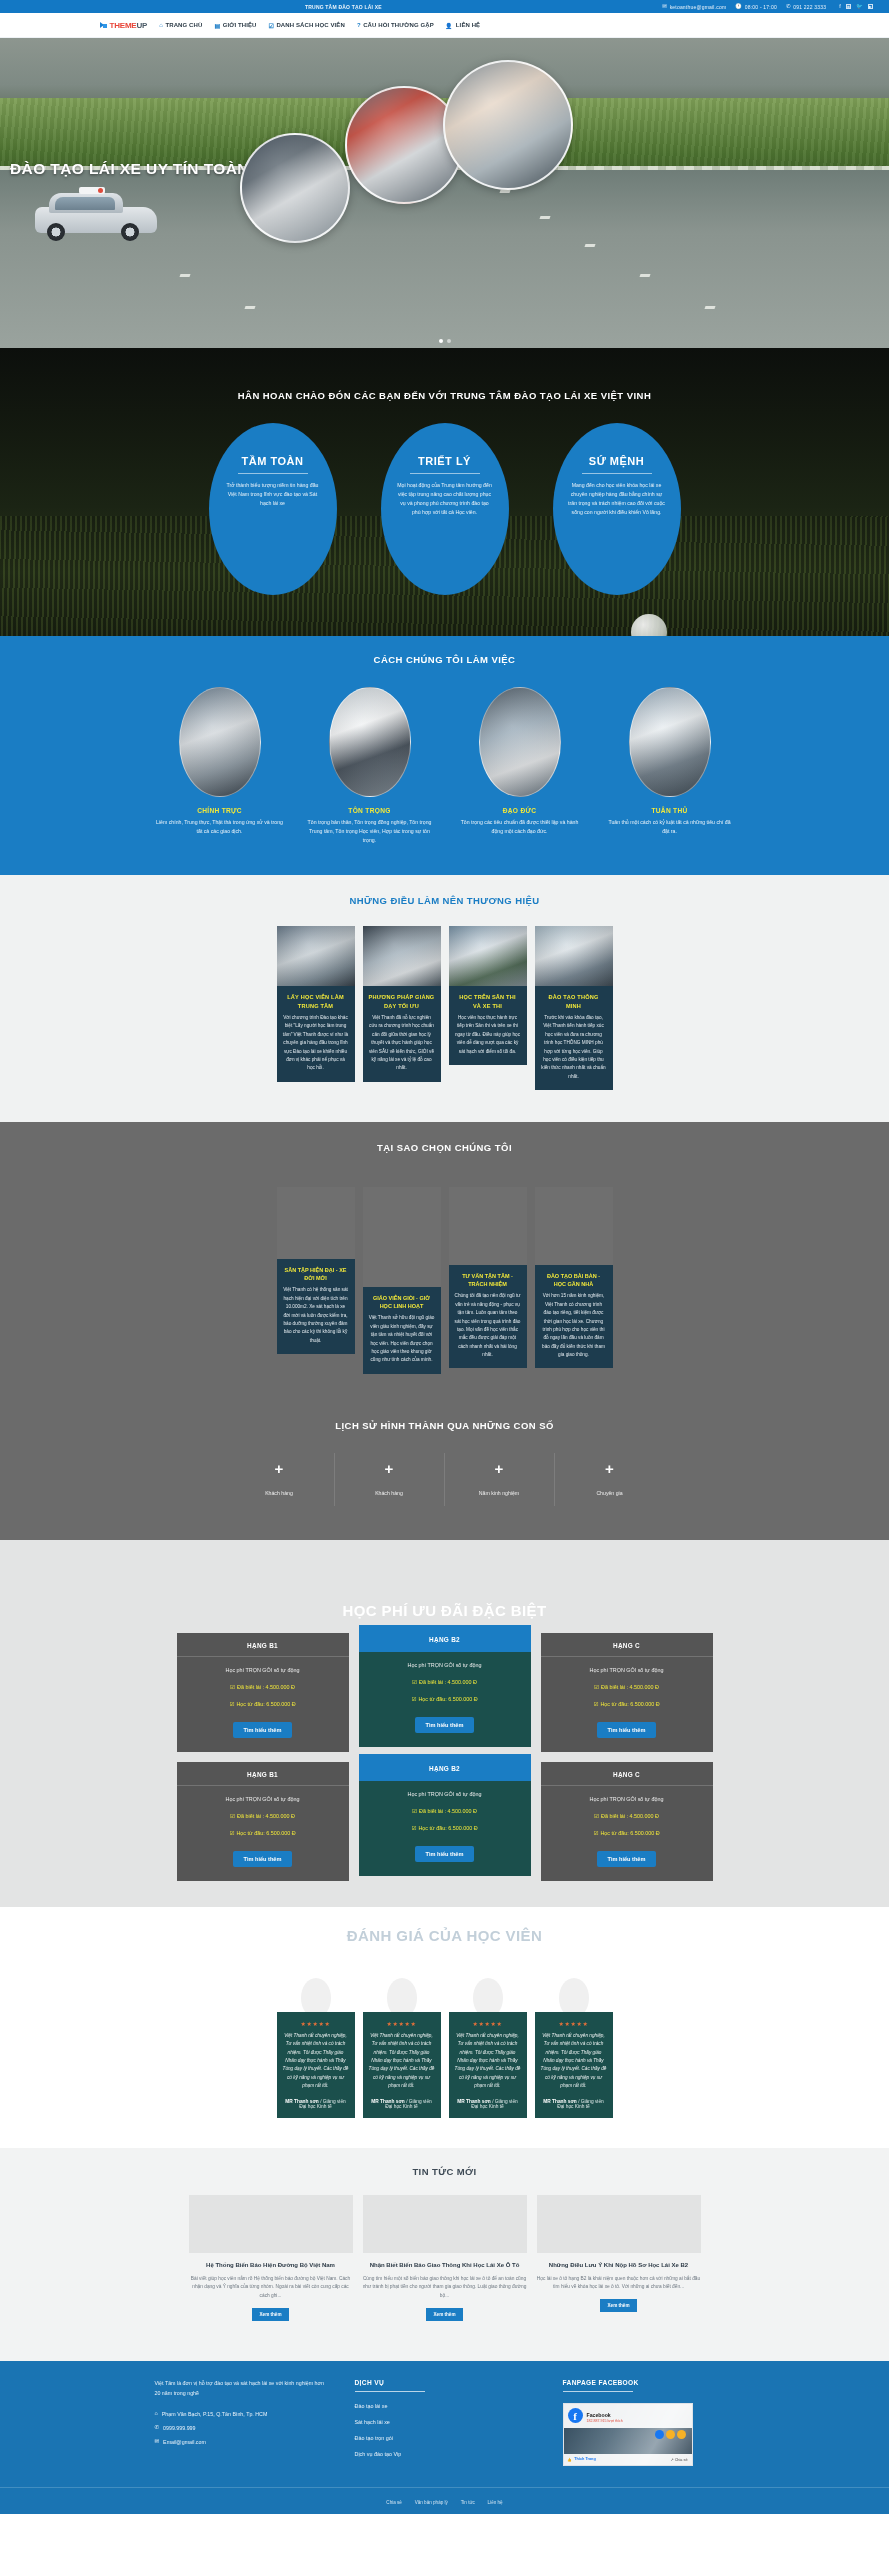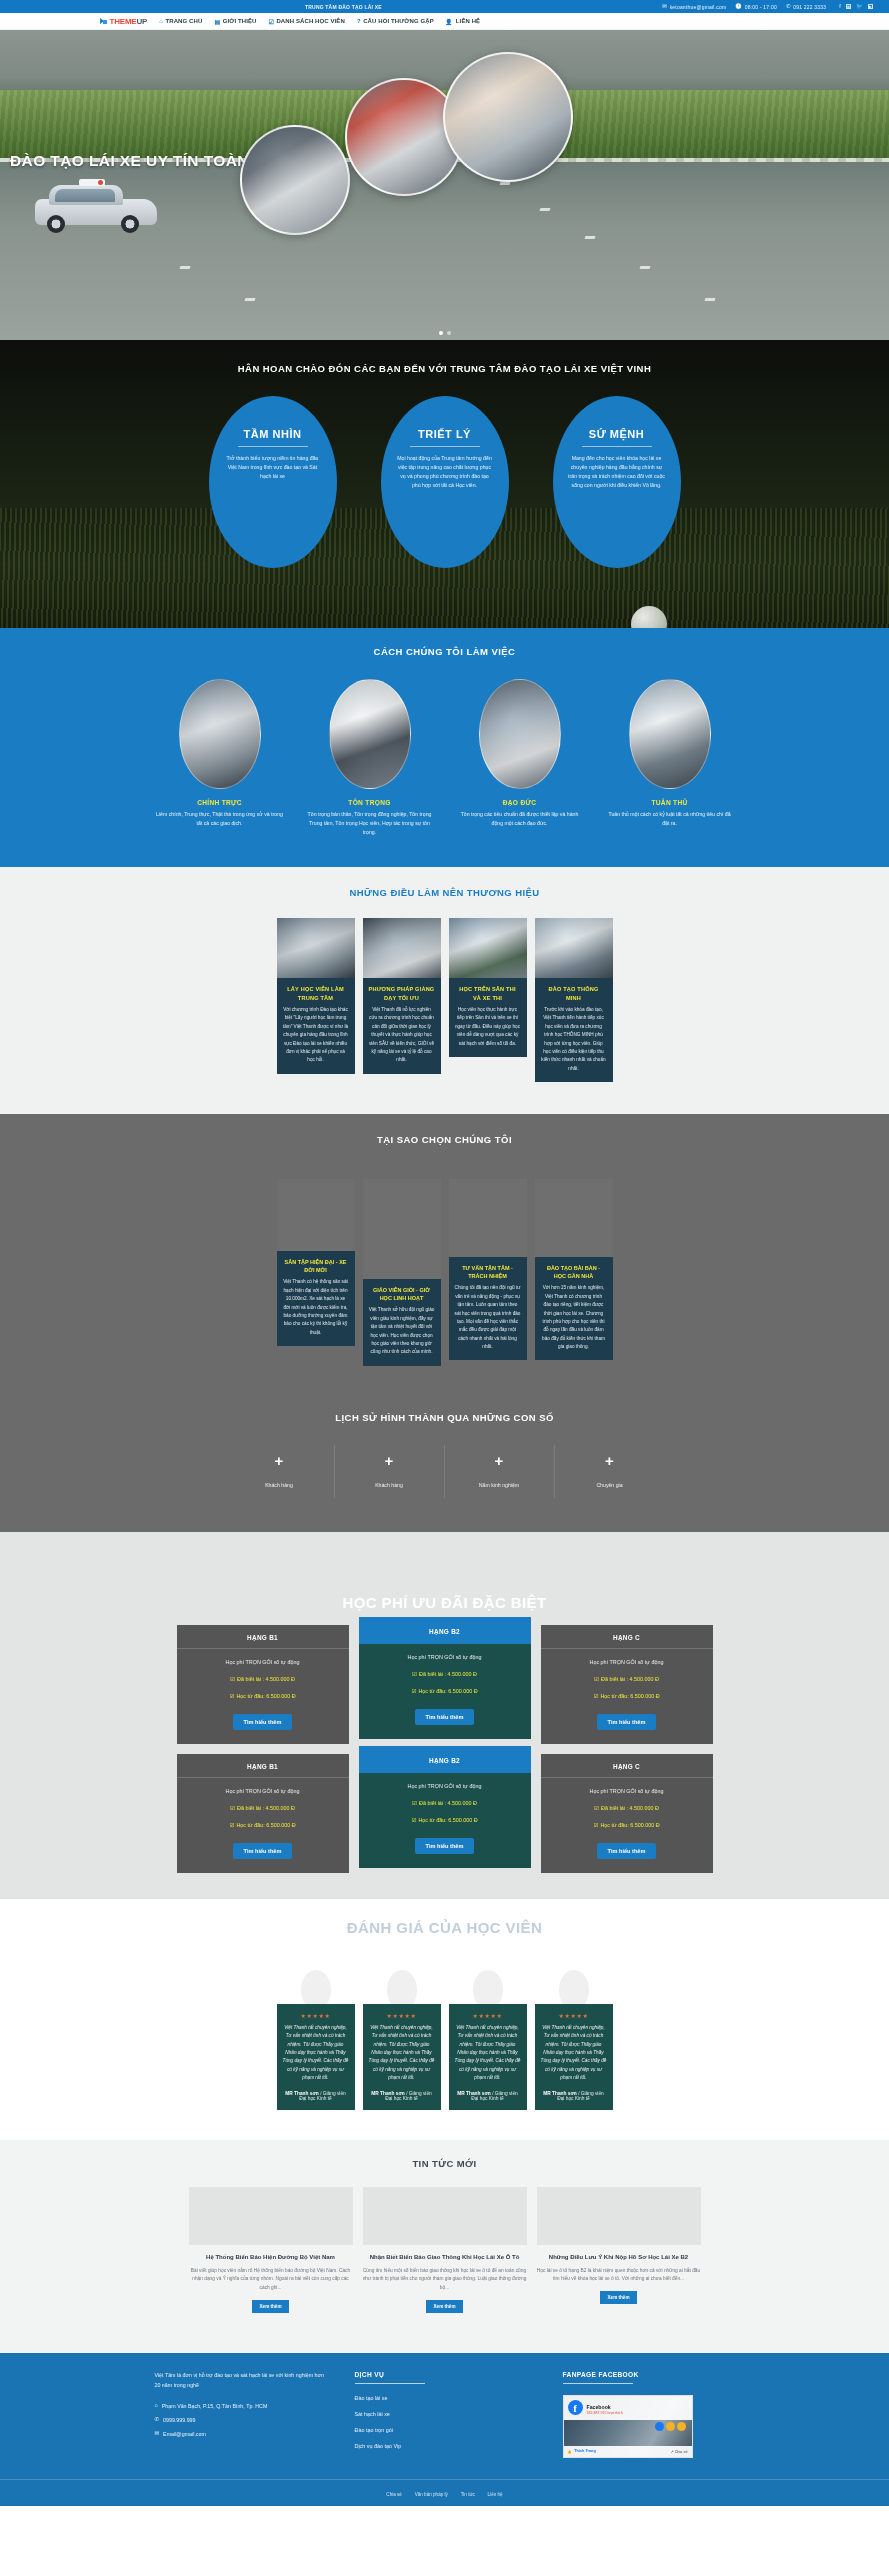--- a/index.html
+++ b/index.html
@@ -22,21 +22,21 @@
   }
   .topbar .tb-left { flex:0 0 auto; margin-left:305px; font-weight:bold; }
   .topbar .tb-right { margin-left:auto; margin-right:16px; display:flex; align-items:center; gap:9px; }
   .topbar .tbitem { display:flex; align-items:center; gap:2.5px; white-space:nowrap; }
   .topbar .tbsocial { display:flex; align-items:center; gap:5px; margin-left:4px; }
   .ic { display:inline-block; line-height:1; font-size:5.5px; }
   .ic-box { display:inline-flex; width:5px; height:5px; border:.5px solid #cfe3f4; align-items:center; justify-content:center; font-size:4px; }
 
   
   .nav {
-    height:17px; background:#ffffff; display:flex; align-items:center;
+    height:25px; background:#ffffff; display:flex; align-items:center;
     border-bottom:1px solid #eef2f5;
   }
   .nav-inner { width:690px; margin:0 auto; display:flex; align-items:center; gap:12px; }
   .logo { display:flex; align-items:center; gap:2px; }
   .logo-mark { width:8px; height:8px; position:relative; }
   .logo-mark:before{ content:""; position:absolute; left:0; top:1px; width:0; height:0;
      border-left:4px solid #1a7fd4; border-top:3px solid transparent; border-bottom:3px solid transparent;}
   .logo-mark:after{ content:""; position:absolute; left:3px; top:2.5px; width:4px; height:4px; background:#2f96e8;}
   .logo-txt { font-size:8px; font-weight:bold; letter-spacing:-.2px; }
   .logo-txt .a { color:#e8463a; }
@@ -120,21 +120,21 @@
   .welcome {
     height:288px; position:relative; overflow:hidden;
     background:linear-gradient(180deg,#0c0f0c 0%, #141a10 30%, #1b2414 55%, #27331a 78%, #1a2212 100%);
   }
   .welcome:before{
     content:""; position:absolute; left:0; bottom:0; width:100%; height:120px;
     background:repeating-linear-gradient(92deg, rgba(120,150,60,.16) 0 2px, rgba(0,0,0,.2) 2px 5px);
   }
   .welcome-title {
     position:relative; z-index:3; text-align:center; color:#fff;
-    font-size:9.5px; font-weight:bold; letter-spacing:.45px; padding-top:23px;
+    font-size:9.5px; font-weight:bold; letter-spacing:.45px; padding-top:42px;
   }
   .circles { position:relative; z-index:3; display:flex; justify-content:center; gap:44px; margin-top:22px; }
   .vcircle {
     width:128px; height:172px; border-radius:50%;
     background:#1a7dc4; color:#fff; text-align:center;
     padding:32px 15px 0; 
   }
   .vcircle h3 { font-size:11px; font-weight:bold; letter-spacing:.5px; }
   .vcircle .divider { width:70px; height:1px; background:rgba(255,255,255,.55); margin:6px auto 7px; }
   .vcircle p { font-size:5.2px; line-height:1.75; color:#eaf3fa; }
@@ -350,21 +350,21 @@
     <div class="hero-dots">
       <i class="on"></i>
       <i></i>
     </div>
   </div>
 
   <div class="welcome">
     <div class="welcome-title">HÂN HOAN CHÀO ĐÓN CÁC BẠN ĐẾN VỚI TRUNG TÂM ĐÀO TẠO LÁI XE VIỆT VINH</div>
     <div class="circles">
       <div class="vcircle">
-        <h3>TẦM NHÌN</h3>
+        <h3>TẦM TOÀN</h3>
         <div class="divider"></div>
         <p>Trở thành biểu tượng niềm tin hàng đầu Việt Nam trong lĩnh vực đào tạo và Sát hạch lái xe</p>
       </div>
       <div class="vcircle">
         <h3>TRIẾT LÝ</h3>
         <div class="divider"></div>
         <p>Mọi hoạt động của Trung tâm hướng đến việc tập trung nâng cao chất lượng phục vụ và phong phú chương trình đào tạo phù hợp với tất cả Học viên.</p>
       </div>
       <div class="vcircle">
         <h3>SỨ MỆNH</h3>

